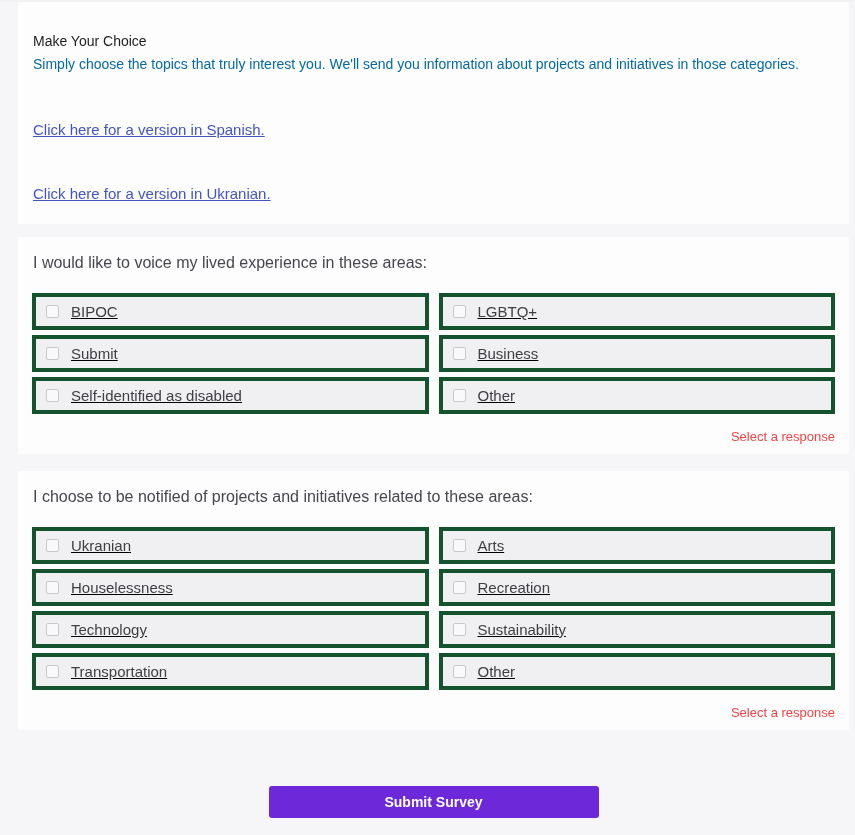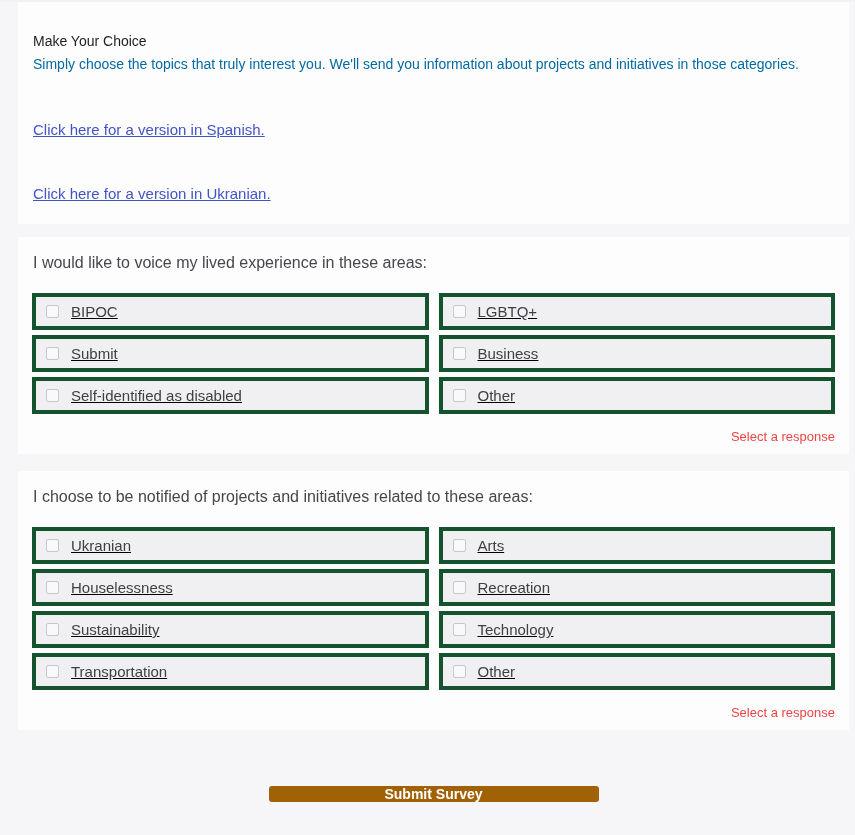--- a/index.html
+++ b/index.html
@@ -97,23 +97,23 @@
   }
   
   .footer-area {
     padding-top: 56px;
   }
   .submit-button {
     display: flex;
     align-items: center;
     justify-content: center;
     width: 330px;
-    height: 16px;
+    height: 32px;
     margin: 0 auto;
-    background: #a16207;
+    background: #6d28d9;
     border: none;
     border-radius: 3px;
     color: #ffffff;
     font-family: "Liberation Sans", sans-serif;
     font-size: 14px;
     font-weight: bold;
     cursor: pointer;
   }
 </style>
 </head>
@@ -180,25 +180,25 @@
         <div class="option">
           <span class="checkbox"></span>
           <span class="option-label">Houselessness</span>
         </div>
         <div class="option">
           <span class="checkbox"></span>
           <span class="option-label">Recreation</span>
         </div>
         <div class="option">
           <span class="checkbox"></span>
+          <span class="option-label">Technology</span>
+        </div>
+        <div class="option">
+          <span class="checkbox"></span>
           <span class="option-label">Sustainability</span>
-        </div>
-        <div class="option">
-          <span class="checkbox"></span>
-          <span class="option-label">Technology</span>
         </div>
         <div class="option">
           <span class="checkbox"></span>
           <span class="option-label">Transportation</span>
         </div>
         <div class="option">
           <span class="checkbox"></span>
           <span class="option-label">Other</span>
         </div>
       </div>

